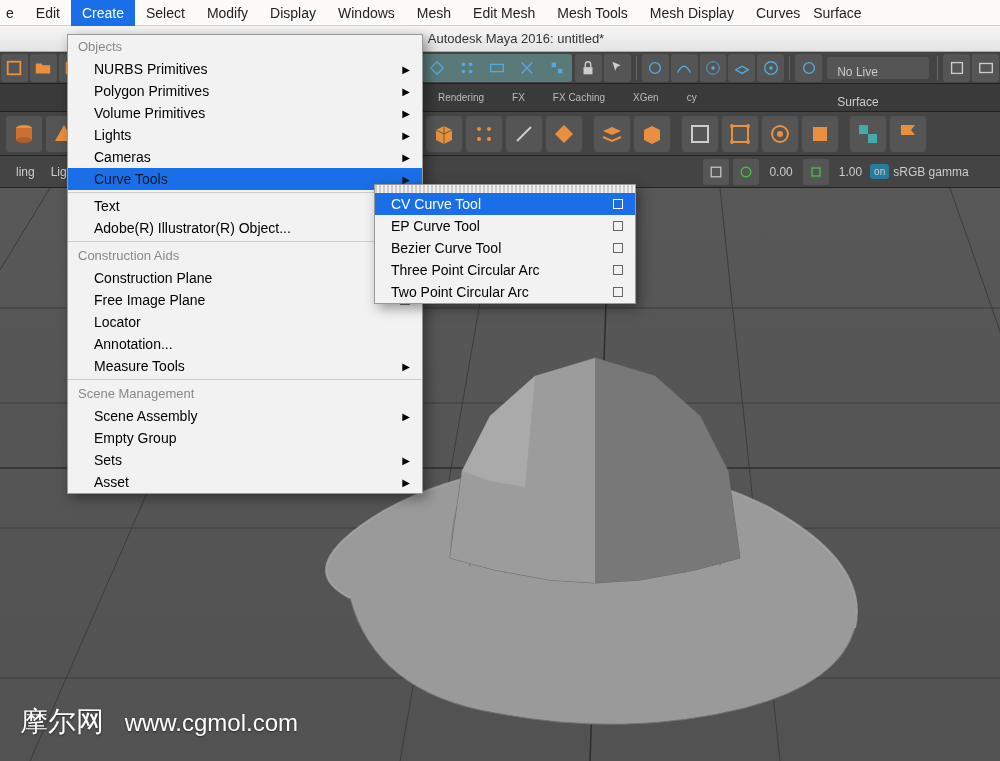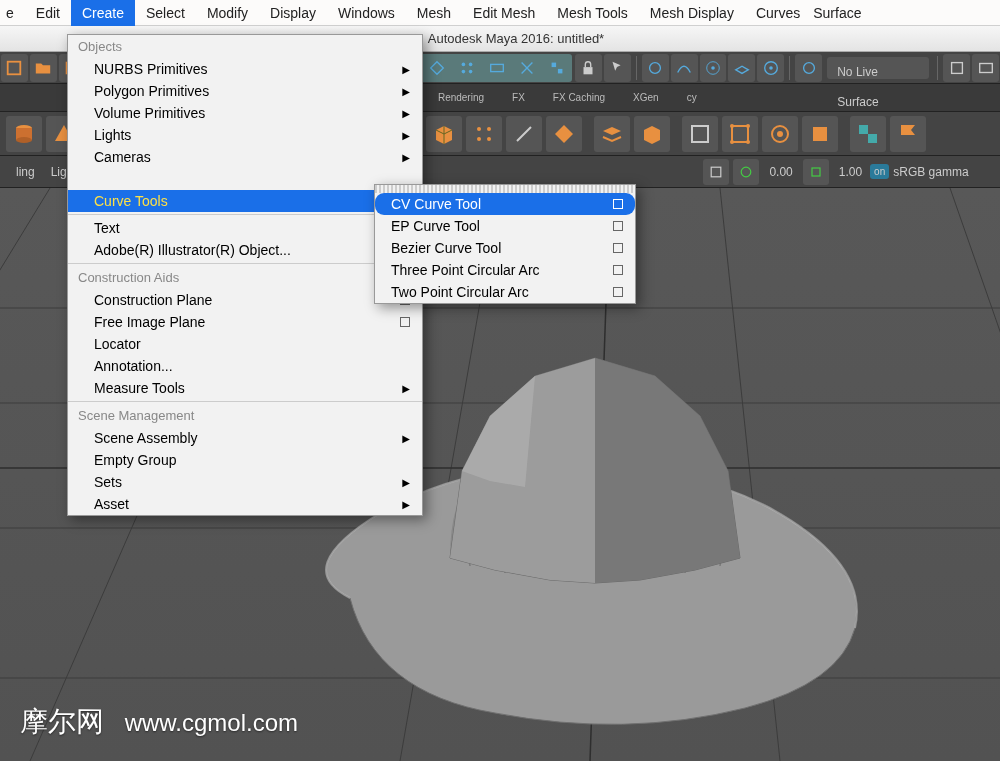--- a/index.html
+++ b/index.html
@@ -24,28 +24,28 @@
 .shelf .sep{width:8px;}
 .statusbar{height:32px;background:#444;display:flex;align-items:center;padding:0 8px;border-bottom:1px solid #222;font-size:12px;color:#ccc;}
 .statusbar .ico{width:26px;height:26px;margin:0 2px;display:flex;align-items:center;justify-content:center;background:#555;border-radius:3px;}
 .statusbar .val{padding:0 8px;}
 .statusbar .badge{background:#2a7a9a;border-radius:3px;padding:2px 4px;margin-right:4px;font-size:10px;}
 .viewport{position:absolute;left:0;right:0;top:188px;bottom:0;background:linear-gradient(#585858,#525252);overflow:hidden;}
 .viewport svg{width:100%;height:100%;}
 .dropdown{position:absolute;left:67px;top:34px;width:356px;background:#f2f2f2;border:1px solid #999;box-shadow:4px 4px 12px rgba(0,0,0,0.4);font-size:14px;}
 .dropdown .section{padding:4px 10px;color:#888;font-size:13px;}
 .dropdown .item{padding:3px 10px 3px 26px;display:flex;align-items:center;height:22px;position:relative;}
-.dropdown .item.hi{background:#1a6fe8;color:#fde047;margin-top:22px;}
+.dropdown .item.hi{background:#1a6fe8;color:#0f172a;}
 .dropdown .item .arrow{position:absolute;right:12px;}
 .dropdown .item .box{position:absolute;right:12px;width:10px;height:10px;border:1px solid #666;}
 .dropdown .hr{height:1px;background:#ccc;margin:2px 0;}
 .submenu{position:absolute;left:374px;top:184px;width:262px;background:#f2f2f2;border:1px solid #999;box-shadow:4px 4px 12px rgba(0,0,0,0.4);font-size:14px;}
 .submenu .bar{height:8px;background:repeating-linear-gradient(90deg,#ccc 0 2px,#f2f2f2 2px 4px);}
 .submenu .item{padding:3px 10px 3px 16px;height:22px;display:flex;align-items:center;position:relative;}
-.submenu .item.hi{background:#1a6fe8;color:#fff;border-radius:9px;}
+.submenu .item.hi{background:#1a6fe8;color:#fff;}
 .submenu .item .box{position:absolute;right:12px;width:10px;height:10px;border:1px solid #666;}
 .submenu .item.hi .box{border-color:#fff;}
 .watermark{position:absolute;left:20px;bottom:20px;color:#fff;font-size:24px;font-weight:300;text-shadow:0 1px 2px rgba(0,0,0,0.5);}
 .watermark .cn{font-size:28px;margin-right:14px;}
 </style>
 </head>
 <body>
 
 <div class="menubar">
     <div class="mi" style="padding-left: 2px;">e</div>

